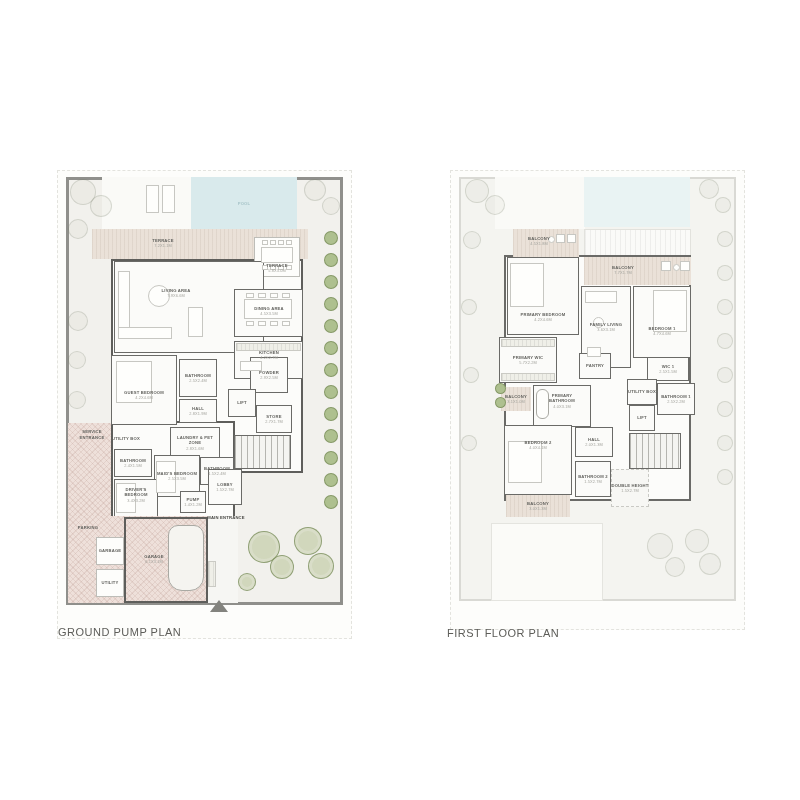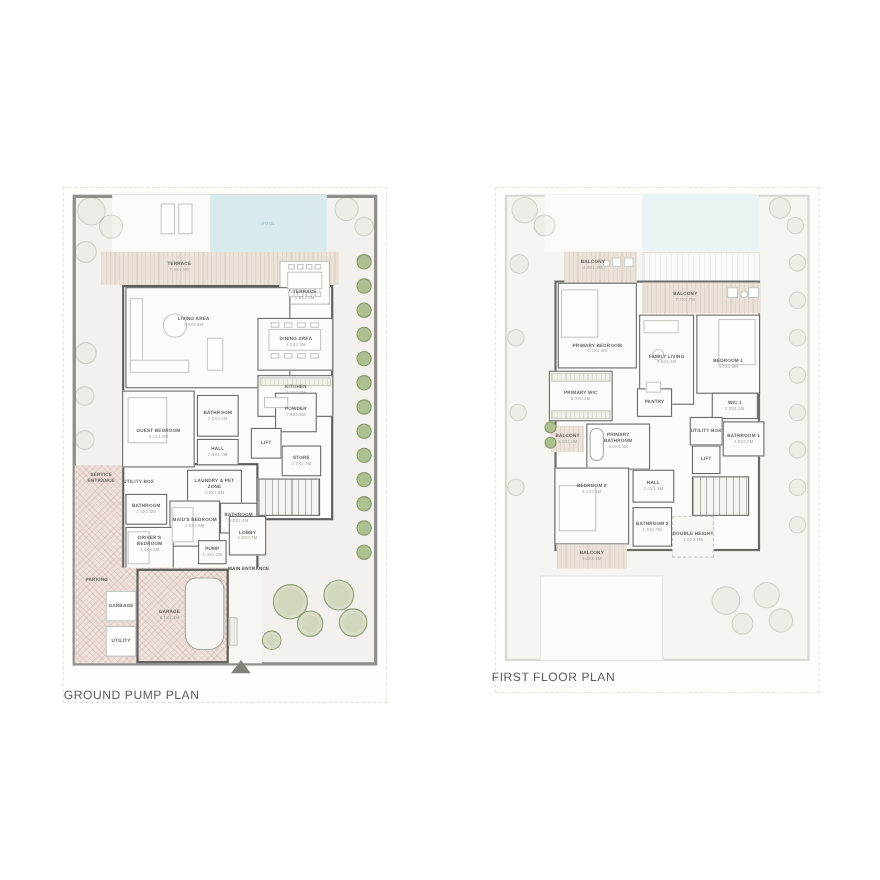--- a/index.html
+++ b/index.html
@@ -5,21 +5,21 @@
   html,body{margin:0;padding:0;background:#ffffff;}
   #canvas{position:relative;width:800px;height:800px;background:#ffffff;overflow:hidden;
           font-family:"Liberation Sans",sans-serif;}
   .plan{position:absolute;border:1px dashed #e3e3de;background:#fdfdfb;}
   #plan-ground{left:57px;top:170px;width:293px;height:467px;}
   #plan-first{left:450px;top:170px;width:293px;height:458px;}
   .layer{position:absolute;left:0;top:0;right:0;bottom:0;}
   .plan-title{position:absolute;margin:0;font-size:11px;font-weight:400;letter-spacing:.5px;
               color:#5d5d59;}
   #title-ground{left:58px;top:626px;}
-  #title-first{left:447px;top:610px;}
+  #title-first{left:447px;top:627px;}
   .abs{position:absolute;box-sizing:border-box;}
   
   .k-site{background:#f2f1ed;border:3px solid #8f8f8b;}
   .k-sitef{background:#f4f4f0;border:2px solid #d9d9d4;}
   .k-roof{background:#fafaf7;}
   .k-bg{background:#fcfcfa;border:2px solid #5e5e5b;}
   .k-bgf{background:#fcfcfa;border:2px solid #6a6a67;}
   .k-room{background:#fbfbf9;border:1.5px solid #6a6a67;}
   .k-roomlight{background:#fdfdfb;border:1px solid #bdbdb8;}
   .k-outline{border:2px solid #5e5e5b;background:transparent;}

